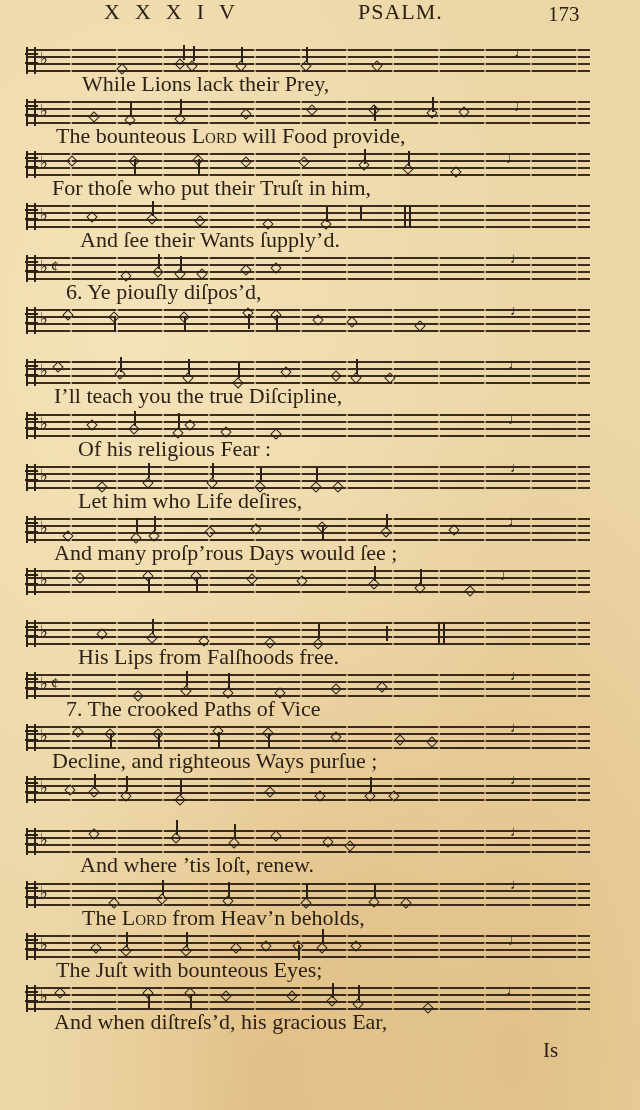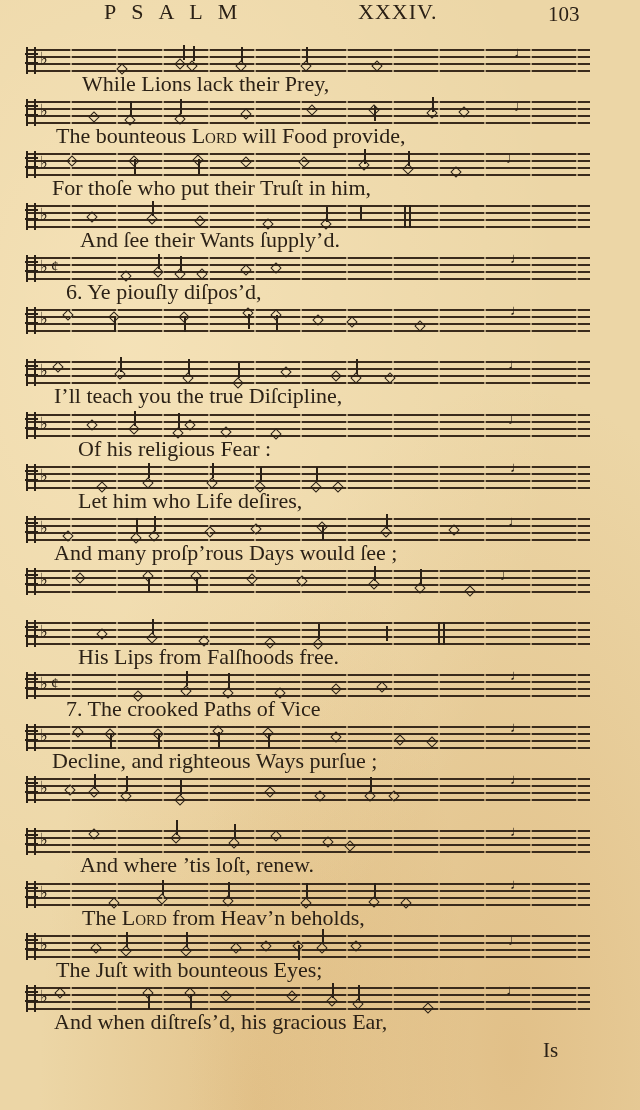--- a/index.html
+++ b/index.html
@@ -57,23 +57,23 @@
     position: absolute; font-size: 22px; line-height: 24px; white-space: nowrap; color: #2b2116;
   }
   .sc { font-variant: small-caps; text-align: right; }
   .catchword { position: absolute; left: 543px; top: 1038px; font-size: 21px; line-height: 24px; }
 </style>
 </head>
 <body>
 
 <div class="page">
 
-  <div class="running-head">PSALM</div>
-  <div class="psalm-no">XXXIV.</div>
-  <div class="page-number">103</div>
+  <div class="running-head">XXXIV</div>
+  <div class="psalm-no">PSALM.</div>
+  <div class="page-number">173</div>
 
   <div class="system" style="top:49px">
     <div class="staff">
       <div class="line l1"></div>
         <div class="line l2"></div>
         <div class="line l3"></div>
         <div class="line l4"></div>
       <div class="clef"></div>
       <span class="flat">♭</span>
       <div class="note" style="left:92px;top:16px"></div>

